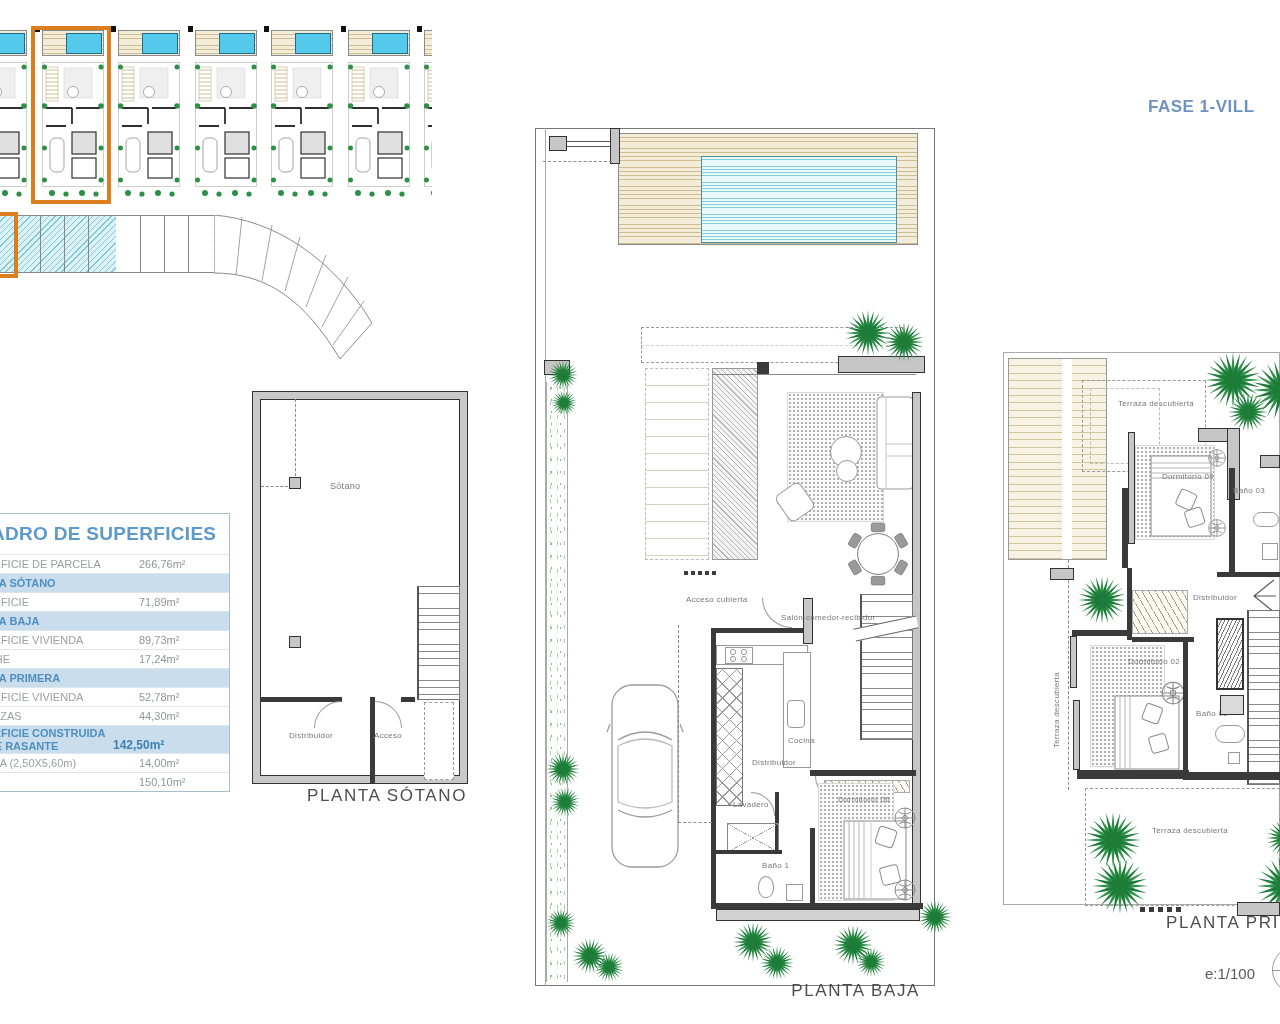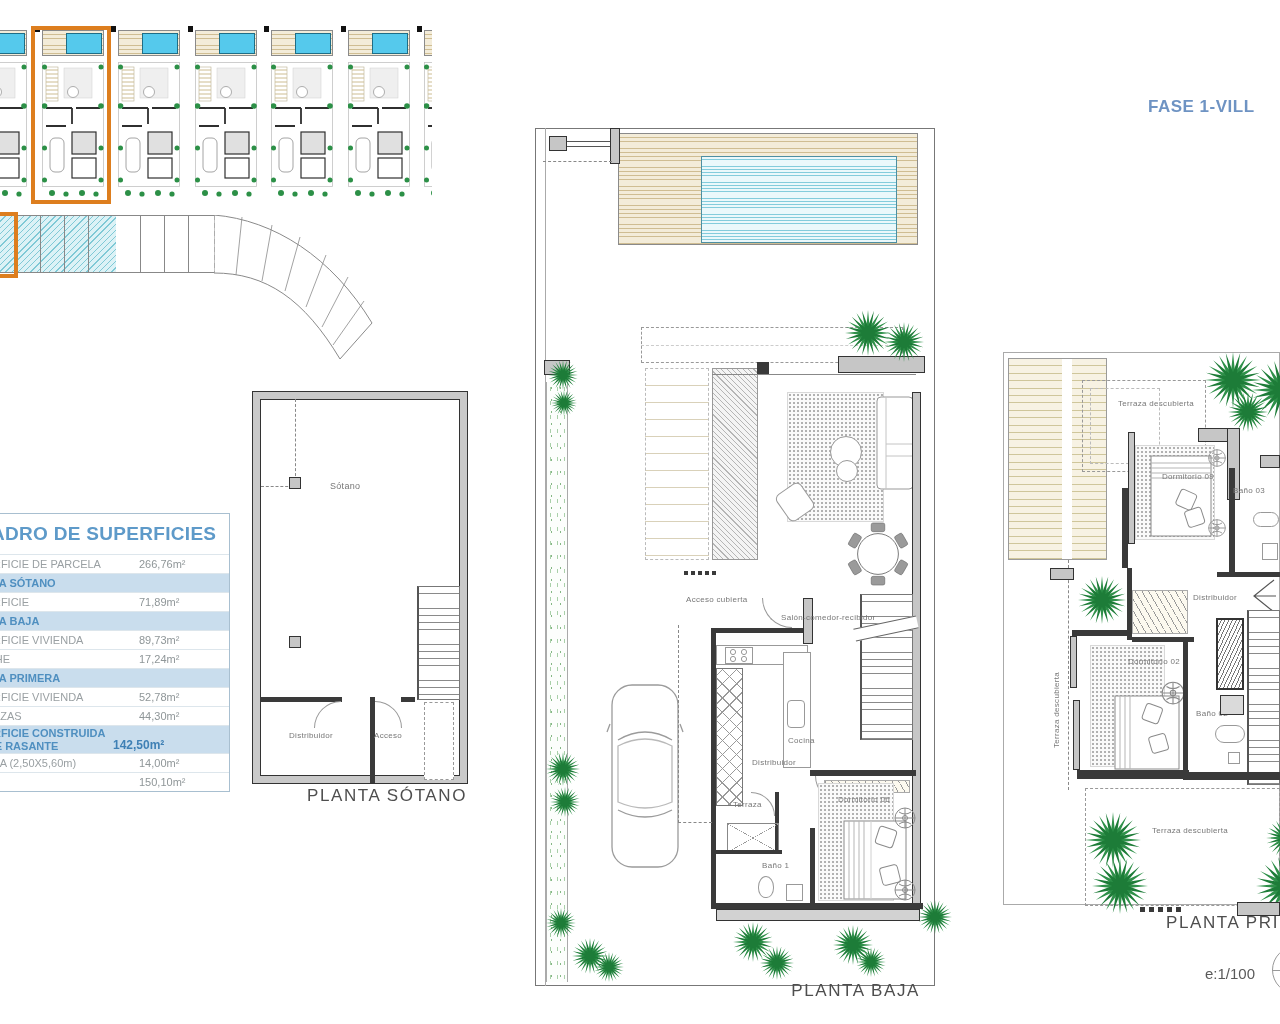--- a/index.html
+++ b/index.html
@@ -486,21 +486,21 @@
         <circle cx="19" cy="12" r="2.6" fill="none" stroke="#999"></circle>
     </svg>
     <div class="outline" style="left:783px;top:652px;width:28px;height:116px;"></div>
     <div class="outline" style="left:787px;top:700px;width:18px;height:28px;border-radius:4px;"></div>
     <div class="xboxes" style="left:716px;top:668px;width:27px;height:138px;"></div>
     <span class="room-label" style="left:788px;top:736px;">Cocina</span>
     <span class="room-label" style="left:752px;top:758px;">Distribuidor</span>
     <div class="wall" style="left:775px;top:792px;width:4px;height:60px;"></div>
     <div class="arc" style="left:751px;top:792px;width:24px;height:24px;border-right:1px solid #999;border-top:1px solid #999;border-radius:0 24px 0 0;"></div>
     <div class="xbox" style="left:727px;top:823px;width:52px;height:30px;"></div>
-    <span class="room-label" style="left:733px;top:800px;">Terraza</span>
+    <span class="room-label" style="left:733px;top:800px;">Lavadero</span>
     <div class="wall" style="left:714px;top:850px;width:68px;height:4px;"></div>
     <div class="wall" style="left:810px;top:770px;width:106px;height:6px;"></div>
     <div class="diaghatch" style="left:824px;top:780px;width:86px;height:13px;"></div>
     <div class="wall" style="left:810px;top:828px;width:5px;height:77px;"></div>
     <div class="arc" style="left:815px;top:776px;width:26px;height:26px;border-left:1px solid #999;border-bottom:1px solid #999;border-radius:0 0 0 26px;"></div>
     <div class="stipple" style="left:818px;top:783px;width:76px;height:118px;"></div>
     <svg class="abs" style="left:843px;top:820px;" width="64" height="80">
       <rect x="1" y="1" width="62" height="78" fill="#fff" stroke="#8a8a8a"></rect>
       <path d="M6 1v78 M11 1v78 M16 1v78 M21 1v78" stroke="#b5b5b5"></path>
       <path d="M28 1v78" stroke="#d0d0d0"></path>

